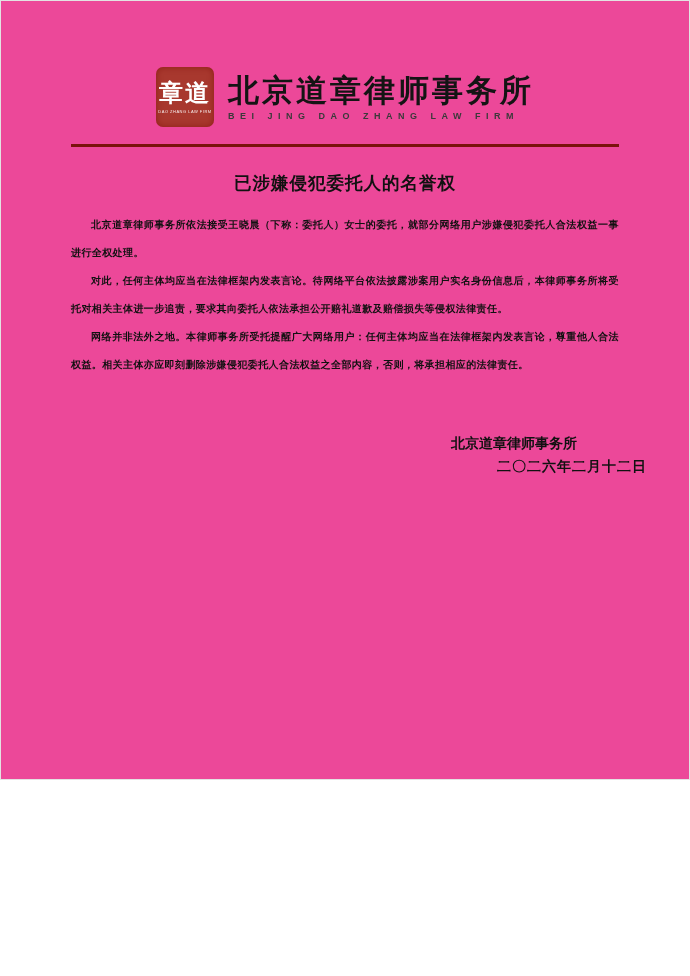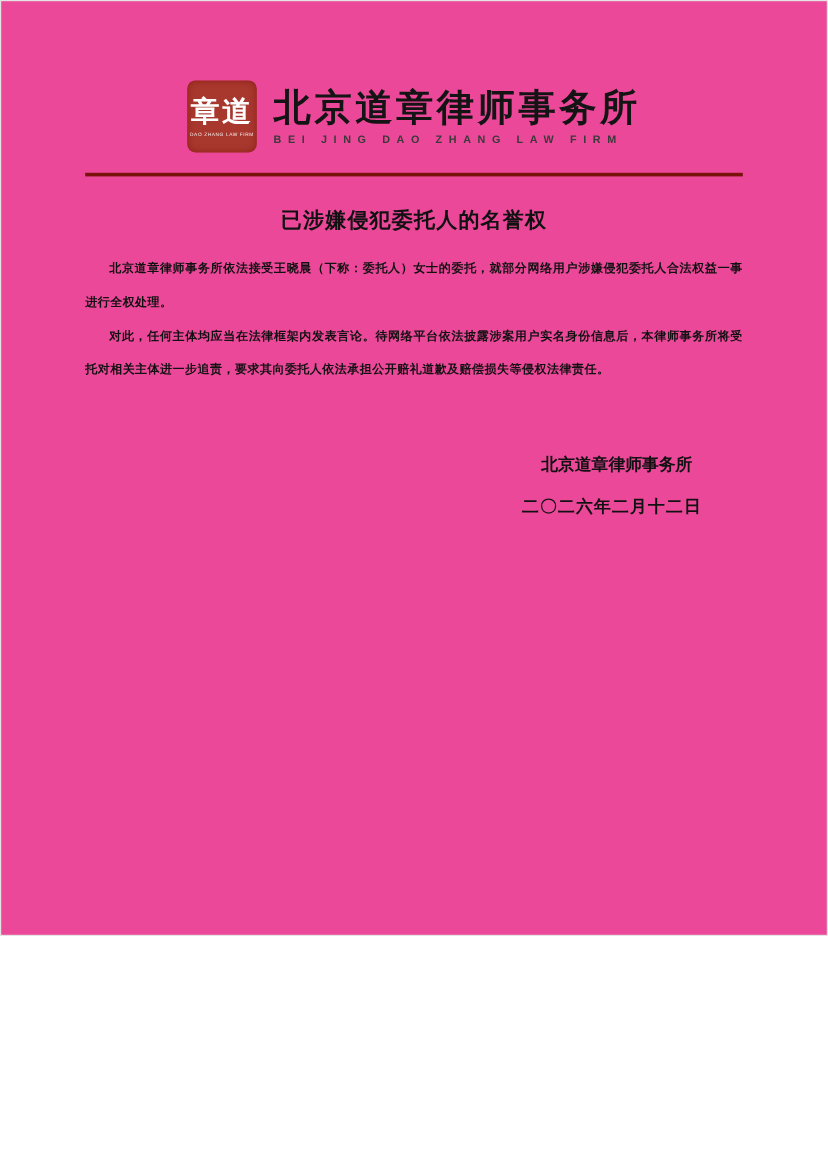--- a/index.html
+++ b/index.html
@@ -43,21 +43,21 @@
     margin-top:24px;letter-spacing:1px;
   }
   .body-text{margin:16px 70px 0 70px;}
   .body-text p{
     font-size:10px;font-weight:700;line-height:28px;color:#111;
     text-indent:2em;text-align:justify;letter-spacing:.4px;
   }
   
   .signature{margin-top:56px;font-size:14px;font-weight:700;color:#111;}
   .sig-firm{text-align:right;padding-right:112px;}
-  .sig-date{text-align:right;padding-right:104px;margin-top:17px;letter-spacing:1px;}
+  .sig-date{text-align:right;padding-right:42px;margin-top:5px;letter-spacing:1px;}
   
   .attachment{position:absolute;left:70px;right:70px;top:814px;}
   .attach-heading{font-size:12.5px;font-weight:700;color:#111;letter-spacing:.5px;}
   .shot-table{margin-top:13px;margin-left:15px;width:530px;font-weight:400;}
   .t-head{
     display:flex;background:#f7f7f7;color:#999;font-size:7px;
     padding:5px 8px;align-items:center;
   }
   .t-row{
     display:flex;background:#fcfcfc;color:#555;font-size:7px;
@@ -96,20 +96,21 @@
       </div>
     </div>
     <div class="red-rule"></div>
   </header>
 
   <h1 class="doc-title">已涉嫌侵犯委托人的名誉权</h1>
 
   <div class="body-text">
     <p>北京道章律师事务所依法接受王晓晨（下称：委托人）女士的委托，就部分网络用户涉嫌侵犯委托人合法权益一事进行全权处理。</p>
     <p>对此，任何主体均应当在法律框架内发表言论。待网络平台依法披露涉案用户实名身份信息后，本律师事务所将受托对相关主体进一步追责，要求其向委托人依法承担公开赔礼道歉及赔偿损失等侵权法律责任。</p>
+    <p>网络并非法外之地。本律师事务所受托提醒广大网络用户：任何主体均应当在法律框架内发表言论，尊重他人合法权益。相关主体亦应即刻删除涉嫌侵犯委托人合法权益之全部内容，否则，将承担相应的法律责任。</p>
   </div>
 
   <div class="signature">
     <div class="sig-firm">北京道章律师事务所</div>
     <div class="sig-date">二〇二六年二月十二日</div>
   </div>
 
   <div class="attachment">
     <div class="attach-heading">附：案件材料递交截图</div>
 

